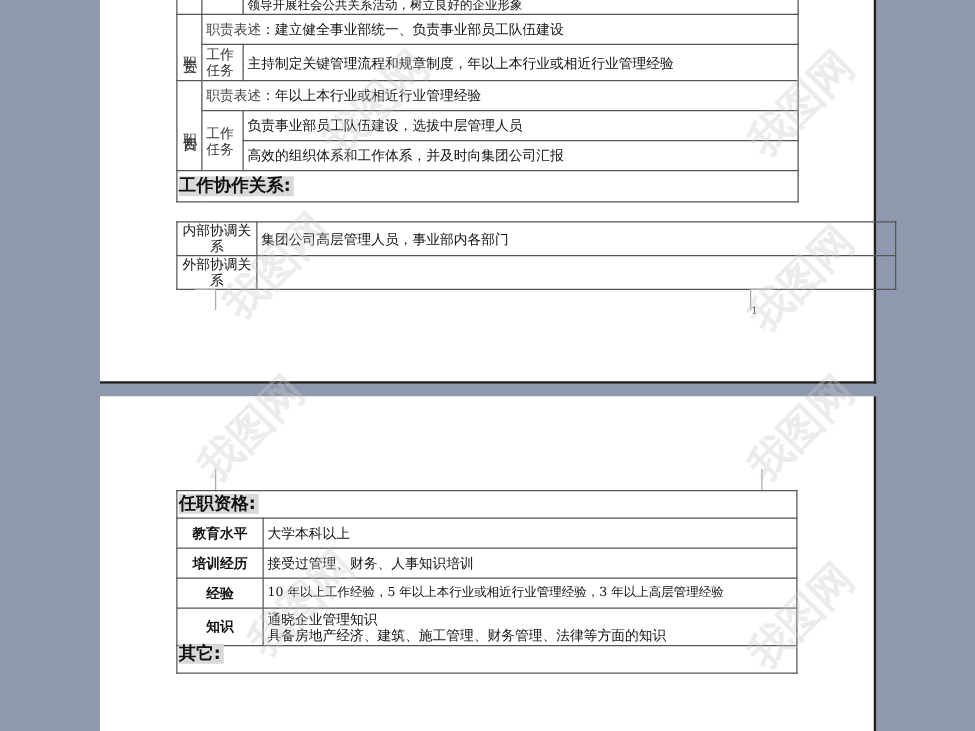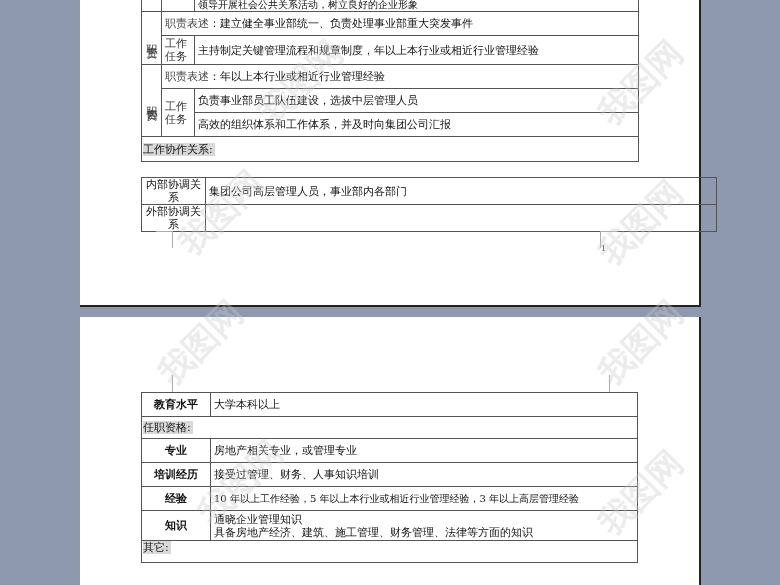--- a/index.html
+++ b/index.html
@@ -23,21 +23,21 @@
     border:1px solid #555; padding:0 3px; vertical-align:middle;
     line-height:13px;
   }
   table.doc { border:1.5px solid #111; }
   .lbl {
     font-family:"DejaVu Sans", sans-serif; font-weight:bold; text-align:center;
     font-size:11px;
   }
   .lbl-n { font-family:"DejaVu Sans", sans-serif; color:#333; font-size:11px; }
   .sec {
-    font-family:"DejaVu Sans", sans-serif; font-weight:normal; font-size:11px;
+    font-family:"DejaVu Sans", sans-serif; font-weight:bold; font-size:14px;
   }
   .sec span.hl { background:#d9d9d9; padding:0 2px 0 0; }
   .resp-lbl { font-family:"DejaVu Sans", sans-serif; color:#444; }
   .vert { writing-mode:vertical-rl; text-orientation:upright; letter-spacing:2px; }
   .corner { position:absolute; width:16px; height:16px; border-color:#aaa; border-style:solid; border-width:0; }
   .pnum { position:absolute; font-size:8px; color:#555; font-family:"DejaVu Serif", serif; }
   .wm {
     position:absolute; color:rgba(200,200,200,0.35); font-family:"DejaVu Sans", sans-serif;
     font-size:34px; font-weight:bold; transform:rotate(-45deg); pointer-events:none;
     white-space:nowrap;
@@ -55,21 +55,21 @@
       </colgroup>
     <tbody>
         <tr style="height:15px">
       <td></td>
           <td></td>
       <td style="font-size:10px; overflow:hidden; white-space:nowrap;">领导开展社会公共关系活动，树立良好的企业形象</td>
     </tr>
 
     <tr style="height:24px">
       <td rowspan="2" class="lbl-n"><span class="vert">职责三</span></td>
-      <td colspan="2"><span class="resp-lbl">职责表述</span><span>：建立健全事业部统一、负责处理事业部重大突发事件</span></td>
+      <td colspan="2"><span class="resp-lbl">职责表述</span><span>：建立健全事业部统一、负责事业部员工队伍建设</span></td>
     </tr>
     <tr style="height:29px">
       <td class="lbl-n" style="font-size:11px; line-height:13px;">工作任务</td>
       <td>主持制定关键管理流程和规章制度，年以上本行业或相近行业管理经验</td>
     </tr>
 
     <tr style="height:24px">
       <td rowspan="3" class="lbl-n"><span class="vert">职责四</span></td>
       <td colspan="2"><span class="resp-lbl">职责表述</span><span>：年以上本行业或相近行业管理经验</span></td>
     </tr>
@@ -109,30 +109,26 @@
 
 <div class="page" id="page2">
   <div class="corner" style="left:76px; top:58px; height:18px; border-right-width:1px;"></div>
   <div class="corner" style="left:529px; top:58px; height:18px; border-left-width:1px;"></div>
   <table class="doc" style="left:61px; top:75px; width:497px;">
     <colgroup>
         <col style="width:69px">
         <col>
       </colgroup>
     <tbody>
-        <tr style="height:24px">
-      <td class="lbl">教育水平</td>
-      <td>大学本科以上</td>
-    </tr>
-    <tr style="height:22px">
+        <tr style="height:22px">
       <td colspan="2" class="sec" style="padding-left:1px;"><span class="hl"><span>任职资格</span><span>:</span></span></td>
     </tr>
     <tr style="height:24px">
-      <td class="lbl">专业</td>
-      <td>房地产相关专业，或管理专业</td>
+      <td class="lbl">教育水平</td>
+      <td>大学本科以上</td>
     </tr>
     <tr style="height:24px">
       <td class="lbl">培训经历</td>
       <td>接受过管理、财务、人事知识培训</td>
     </tr>
     <tr style="height:24px">
       <td class="lbl">经验</td>
       <td style="font-size:10px;">10 年以上工作经验，5 年以上本行业或相近行业管理经验，3 年以上高层管理经验</td>
     </tr>
     <tr style="height:30px">

